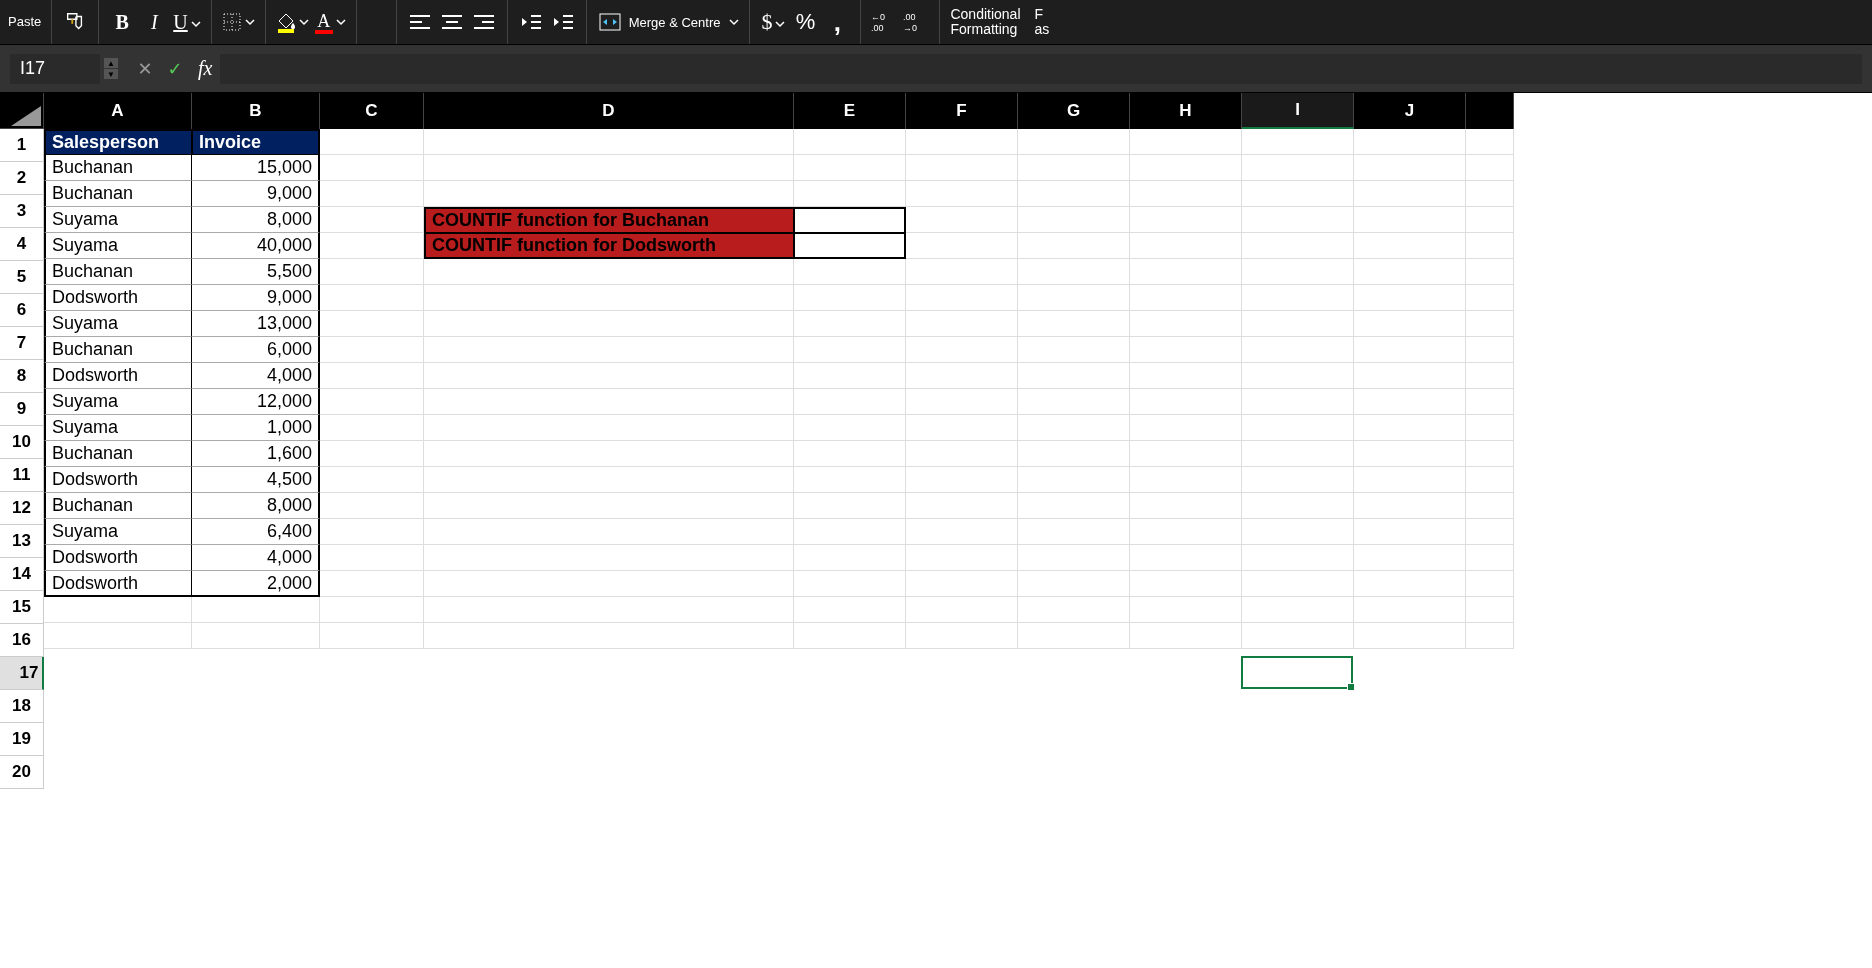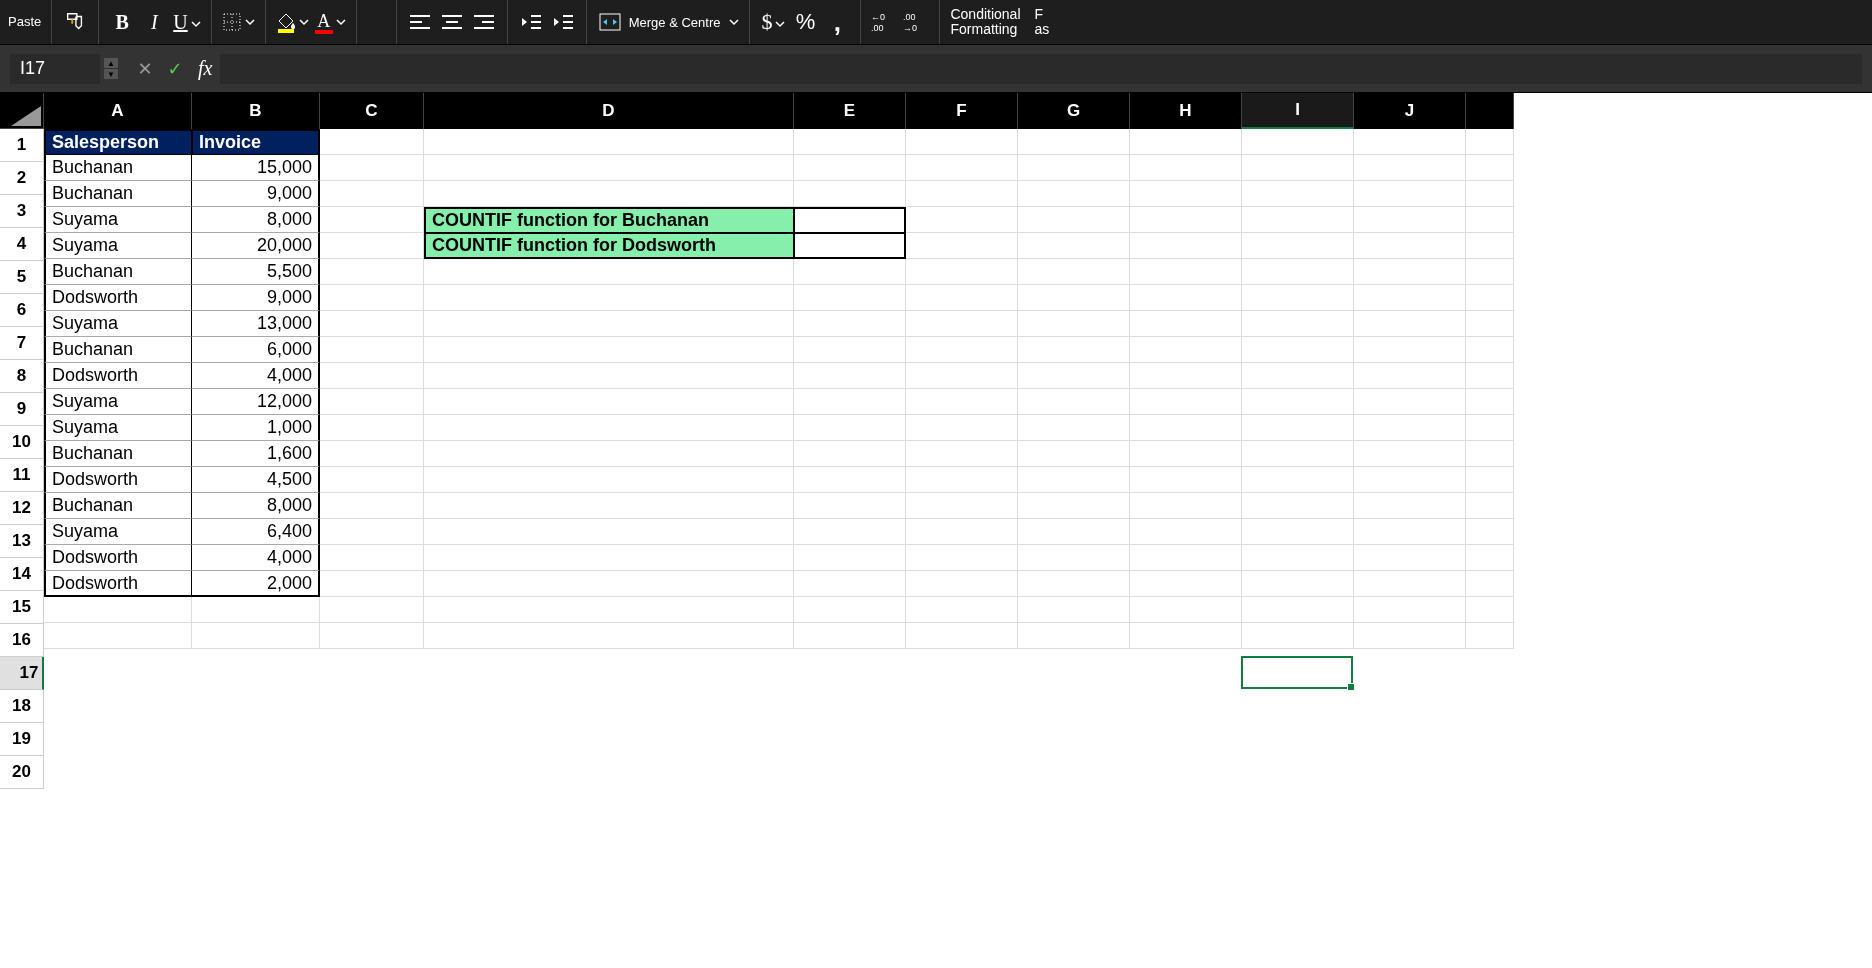--- a/index.html
+++ b/index.html
@@ -41,21 +41,21 @@
   .cell { background: #fff; border-right: 1px solid #ddd; border-bottom: 1px solid #ddd; display: flex; align-items: center; padding: 0 6px; font-size: 18px; overflow: hidden; white-space: nowrap; cursor: cell; }
   .cell.right { justify-content: flex-end; }
   
   .thead-cell { background: #002060; color: #fff; font-weight: bold; border: 1px solid #000; }
   .table-cell { border-right: 1px solid #000; border-bottom: 1px solid #aaa; }
   .table-left { border-left: 2px solid #000; }
   .table-rightb { border-right: 2px solid #000; }
   .table-top { border-top: 2px solid #000; }
   .table-bottom { border-bottom: 2px solid #000; }
   
-  .yellow { background: #86efac; font-weight: bold; border: 1px solid #000 !important; }
+  .yellow { background: #b91c1c; font-weight: bold; border: 1px solid #000 !important; }
   .blackbox { border: 1px solid #000 !important; }
   .blackbox-top { border-top: 2px solid #000 !important; }
   .blackbox-btm { border-bottom: 2px solid #000 !important; }
   .blackbox-l { border-left: 2px solid #000 !important; }
   .blackbox-r { border-right: 2px solid #000 !important; }
   
   .active-cell { position: absolute; border: 2px solid #107c41; pointer-events: none; background: transparent; }
   .fill-handle { position: absolute; width: 8px; height: 8px; background: #107c41; border: 1px solid #fff; right: -4px; bottom: -4px; cursor: crosshair; pointer-events: auto; }
 </style>
 </head>
@@ -305,21 +305,21 @@
         <div class="cell blackbox blackbox-r blackbox-top" style="width: 112px;"></div>
         <div class="cell" style="width: 112px;"></div>
         <div class="cell" style="width: 112px;"></div>
         <div class="cell" style="width: 112px;"></div>
         <div class="cell" style="width: 112px;"></div>
         <div class="cell" style="width: 112px;"></div>
         <div class="cell" style="width: 48px;"></div>
       </div>
       <div class="row">
         <div class="cell table-cell table-left" style="width: 148px;">Suyama</div>
-        <div class="cell table-cell table-rightb right" style="width: 128px;">20,000</div>
+        <div class="cell table-cell table-rightb right" style="width: 128px;">40,000</div>
         <div class="cell" style="width: 104px;"></div>
         <div class="cell yellow blackbox-l blackbox-btm" style="width: 370px;">COUNTIF function for Dodsworth</div>
         <div class="cell blackbox blackbox-r blackbox-btm" style="width: 112px;"></div>
         <div class="cell" style="width: 112px;"></div>
         <div class="cell" style="width: 112px;"></div>
         <div class="cell" style="width: 112px;"></div>
         <div class="cell" style="width: 112px;"></div>
         <div class="cell" style="width: 112px;"></div>
         <div class="cell" style="width: 48px;"></div>
       </div>

